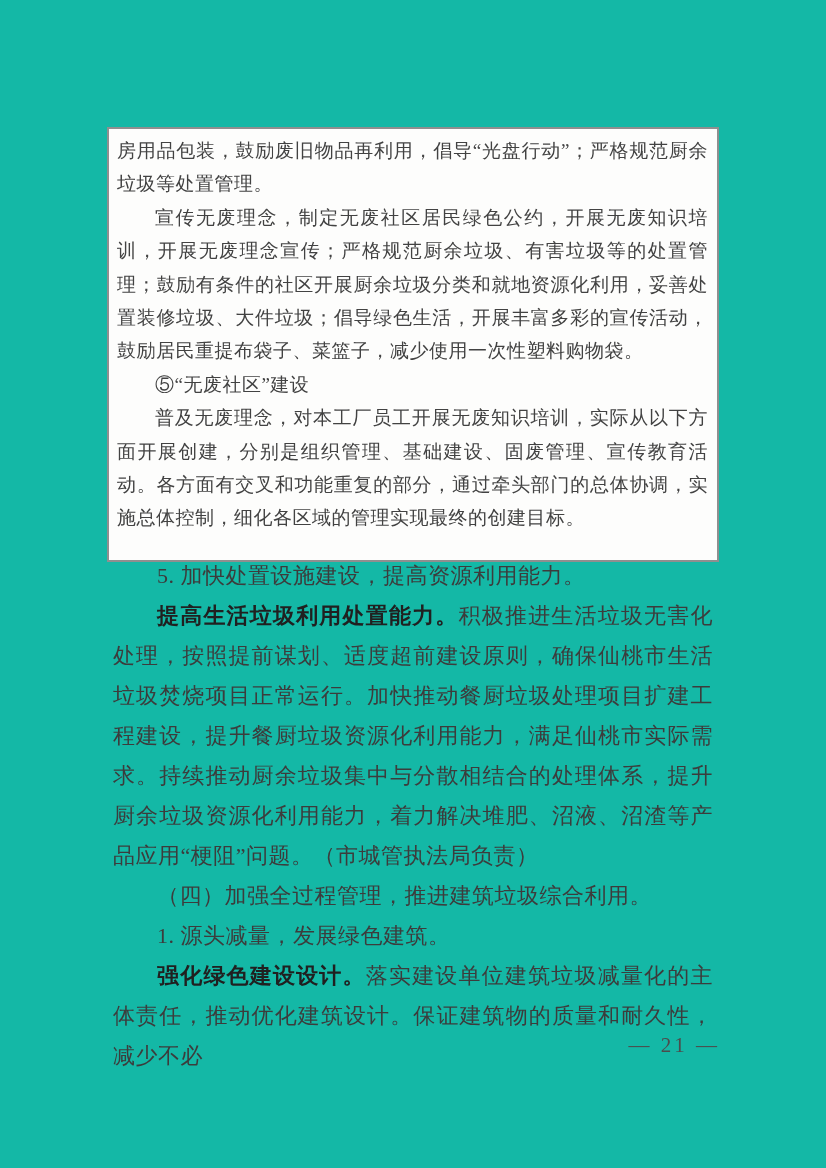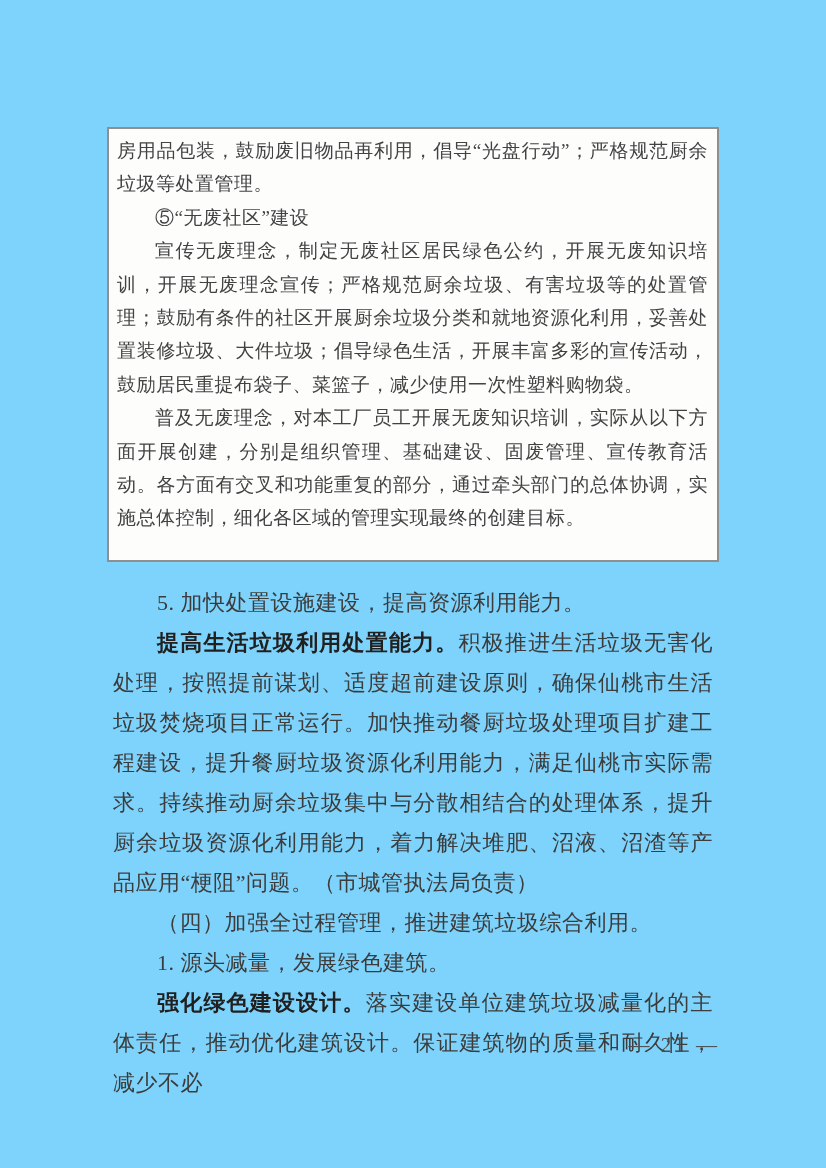--- a/index.html
+++ b/index.html
@@ -5,21 +5,21 @@
   html, body {
     margin: 0;
     padding: 0;
     background: #e8e8e8;
   }
   .page {
     position: relative;
     width: 826px;
     height: 1168px;
     margin: 0 auto;
-    background: #7dd3fc;
+    background: #14b8a6;
     overflow: hidden;
     font-family: "Liberation Serif", "DejaVu Serif", serif;
   }
   
   .callout-box {
     position: absolute;
     left: 107px;
     top: 127px;
     width: 612px;
     height: 435px;
@@ -38,21 +38,21 @@
     text-indent: 2em;
     color: #424242;
   }
   .callout-box .para.no-indent {
     text-indent: 0;
   }
   
   .body-text {
     position: absolute;
     left: 113px;
-    top: 583px;
+    top: 556px;
     width: 600px;
   }
   .body-text .para {
     margin: 0;
     font-size: 22px;
     line-height: 40px;
     letter-spacing: 0.5px;
     text-align: justify;
     text-justify: inter-character;
     text-indent: 2em;
@@ -75,23 +75,23 @@
 </style>
 </head>
 <body>
 
 <div class="page">
 
   <section class="callout-box">
 
       <p class="para no-indent"><span>房用品包装，鼓励废旧物品再利用，倡导“光盘行动”；严格规范厨余垃圾等处置管理。</span></p>
 
+      <p class="para"><span>宣传无废理念，制定无废社区居民绿色公约，开展无废知识培训，开展无废理念宣传；严格规范厨余垃圾、有害垃圾等的处置管理；鼓励有条件的社区开展厨余垃圾分类和就地资源化利用，妥善处置装修垃圾、大件垃圾；倡导绿色生活，开展丰富多彩的宣传活动，鼓励居民重提布袋子、菜篮子，减少使用一次性塑料购物袋。</span></p>
+
       <p class="para"><span>⑤“无废社区”建设</span></p>
-
-      <p class="para"><span>宣传无废理念，制定无废社区居民绿色公约，开展无废知识培训，开展无废理念宣传；严格规范厨余垃圾、有害垃圾等的处置管理；鼓励有条件的社区开展厨余垃圾分类和就地资源化利用，妥善处置装修垃圾、大件垃圾；倡导绿色生活，开展丰富多彩的宣传活动，鼓励居民重提布袋子、菜篮子，减少使用一次性塑料购物袋。</span></p>
 
 
       <p class="para"><span>普及无废理念，对本工厂员工开展无废知识培训，实际从以下方面开展创建，分别是组织管理、基础建设、固废管理、宣传教育活动。各方面有交叉和功能重复的部分，通过牵头部门的总体协调，实施总体控制，细化各区域的管理实现最终的创建目标。</span></p>
     </section>
 
   <section class="body-text">
 
       <p class="para"><span>5. 加快处置设施建设，提高资源利用能力。</span></p>
 
       <p class="para"><strong class="lead">提高生活垃圾利用处置能力。</strong><span>积极推进生活垃圾无害化处理，按照提前谋划、适度超前建设原则，确保仙桃市生活垃圾焚烧项目正常运行。加快推动餐厨垃圾处理项目扩建工程建设，提升餐厨垃圾资源化利用能力，满足仙桃市实际需求。持续推动厨余垃圾集中与分散相结合的处理体系，提升厨余垃圾资源化利用能力，着力解决堆肥、沼液、沼渣等产品应用“梗阻”问题。（市城管执法局负责）</span></p>

